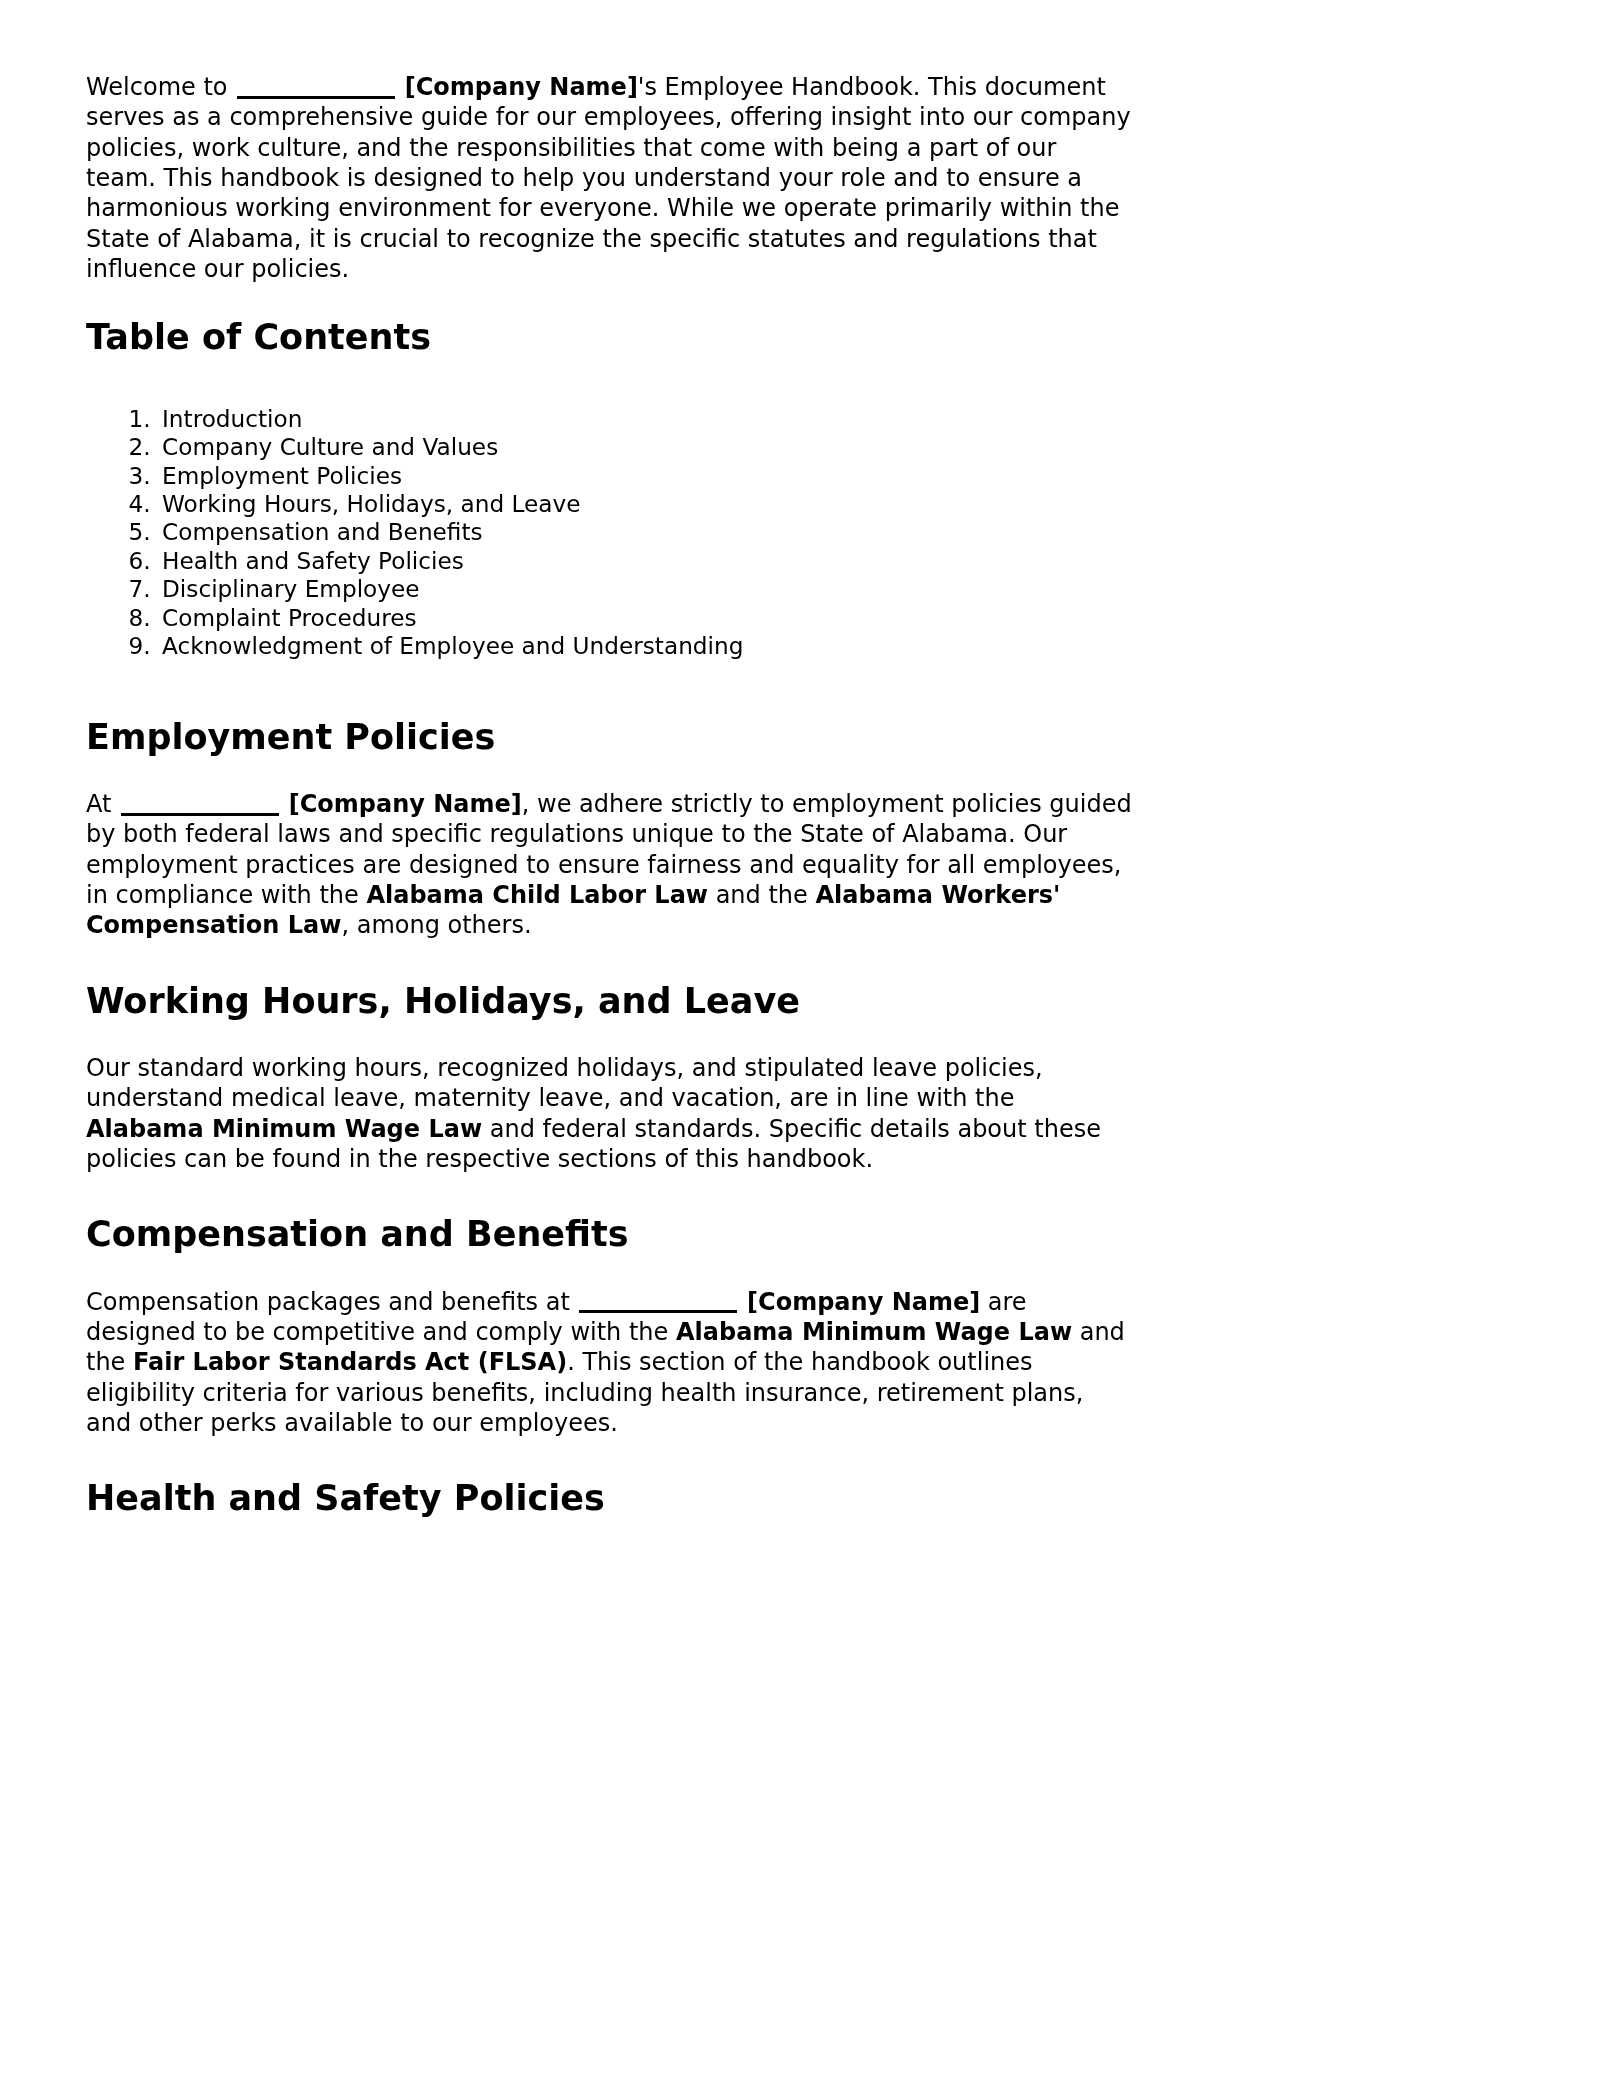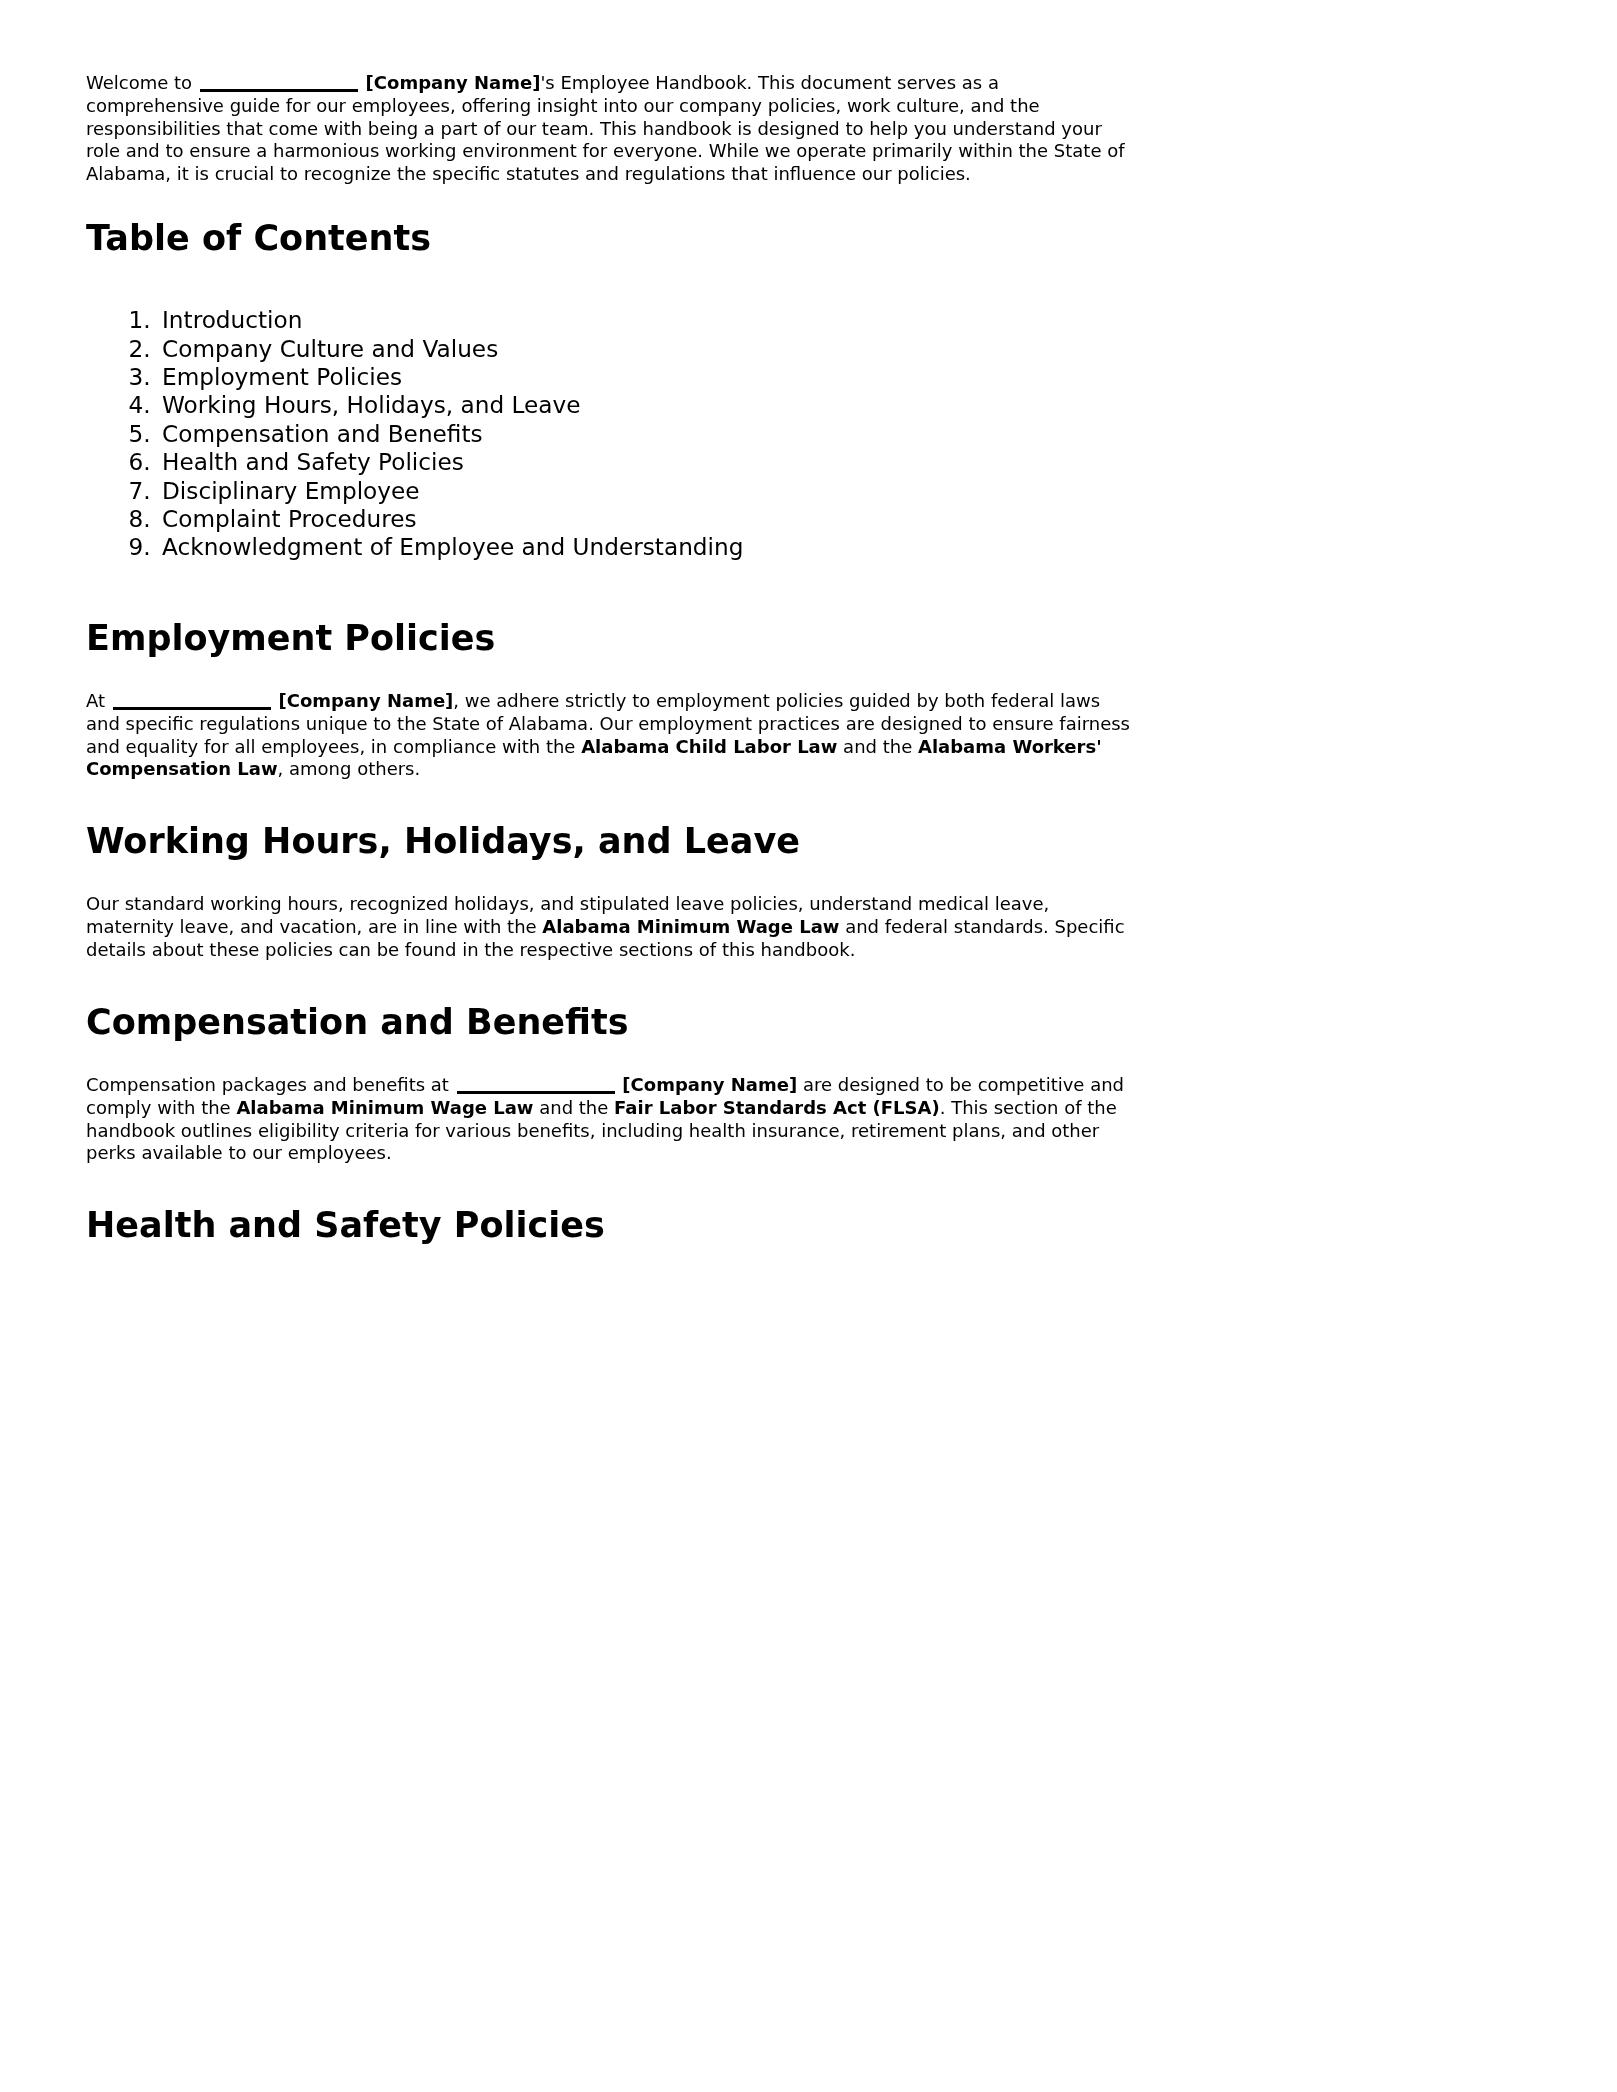--- a/index.html
+++ b/index.html
@@ -49,21 +49,21 @@
     font-size: 35px;
     font-weight: bold;
     line-height: 1.15;
     margin: 0;
     color: #000;
     white-space: nowrap;
   }
 
   p.body-text {
     font-family: "DejaVu Sans", sans-serif;
-    font-size: 18px;
+    font-size: 24px;
     line-height: 1.265;
     margin: 0;
     color: #000;
     text-align: left;
   }
 
   p.body-text b, .bold {
     font-weight: bold;
   }
 

